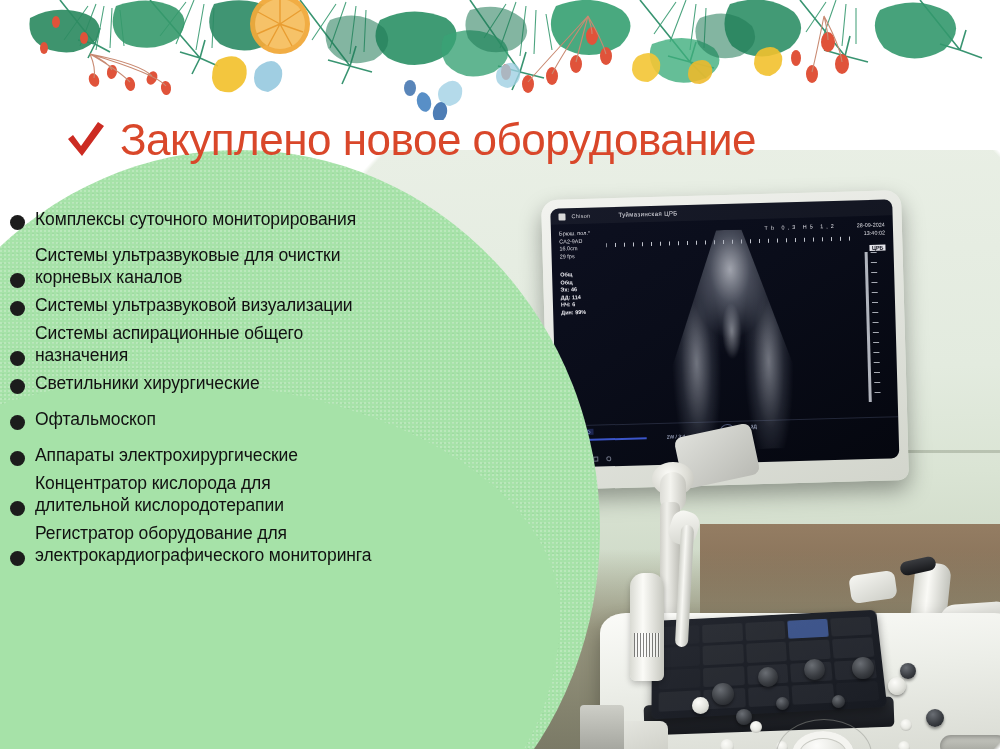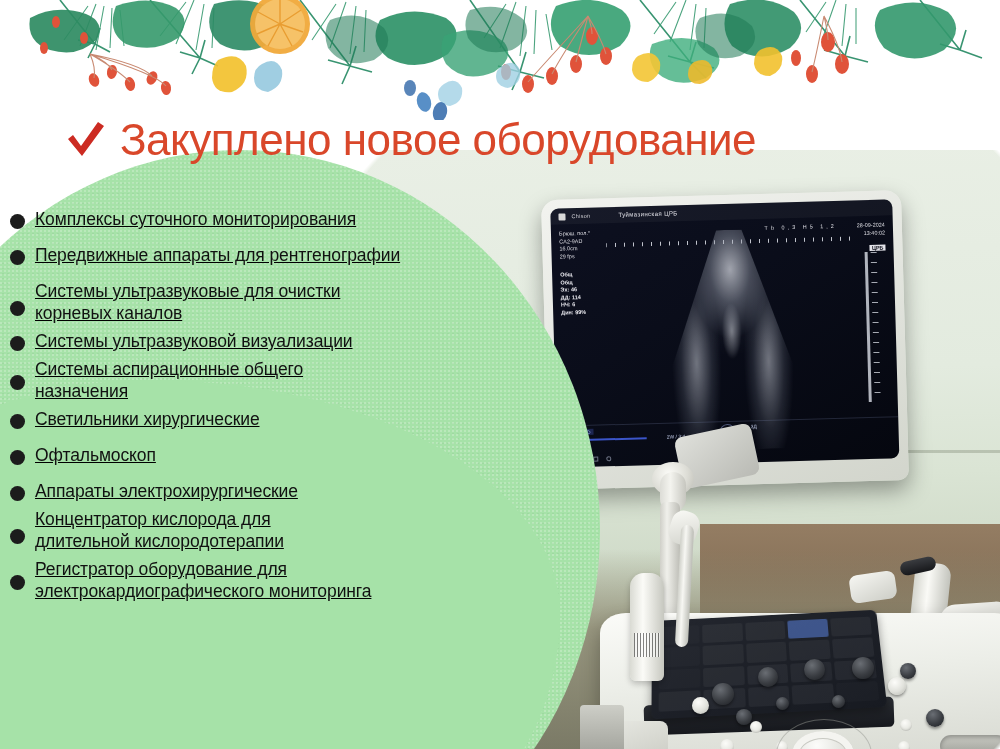--- a/index.html
+++ b/index.html
@@ -470,24 +470,23 @@
 
   
   .list {
     position: absolute;
     left: 10px; top: 208px;
     width: 500px;
     z-index: 6;
   }
   .list-item {
     display: flex;
-    align-items: center;
+    align-items: flex-end;
     gap: 10px;
     margin-bottom: 14px;
-    text-decoration: underline;
   }
   .list-item.tight { margin-bottom: 6px; }
   .bullet {
     flex: 0 0 auto;
     width: 15px; height: 15px;
     border-radius: 50%;
     background: #1c1c1c;
     margin-top: 5px;
   }
   .li-text {
@@ -755,24 +754,20 @@
     <span class="title-text" style="color:#d9472a;">Закуплено новое оборудование</span>
   </div>
 
   <div class="list">
 
     <div class="list-item">
       <span class="bullet"></span>
       <span class="li-text">Комплексы суточного мониторирования</span>
     </div>
 
-    <div class="list-item">
-      <span class="bullet"></span>
-      <span class="li-text">Передвижные аппараты для рентгенографии</span>
-    </div>
 
     <div class="list-item tight">
       <span class="bullet" style="margin-top:13px;"></span>
       <span class="li-text">Системы ультразвуковые для очистки
 корневых каналов</span>
     </div>
 
     <div class="list-item tight">
       <span class="bullet"></span>
       <span class="li-text">Системы ультразвуковой визуализации</span>

